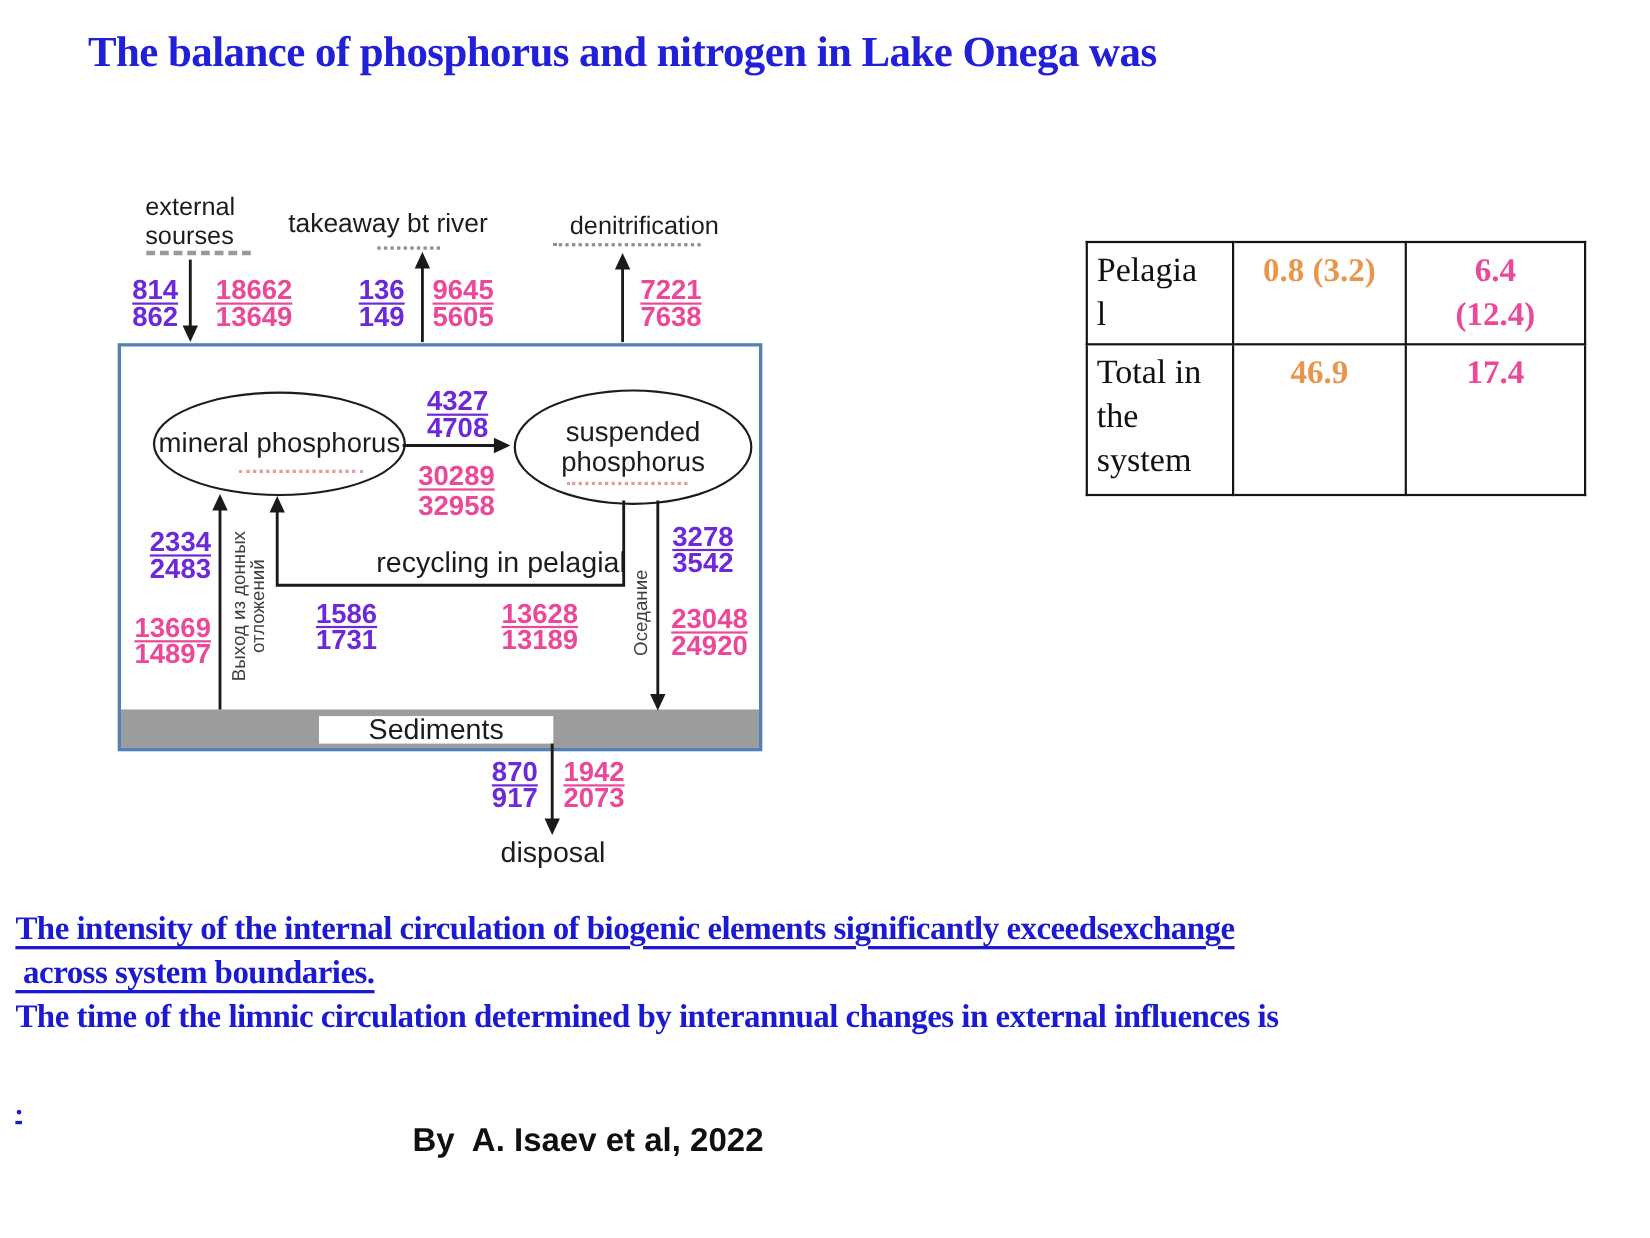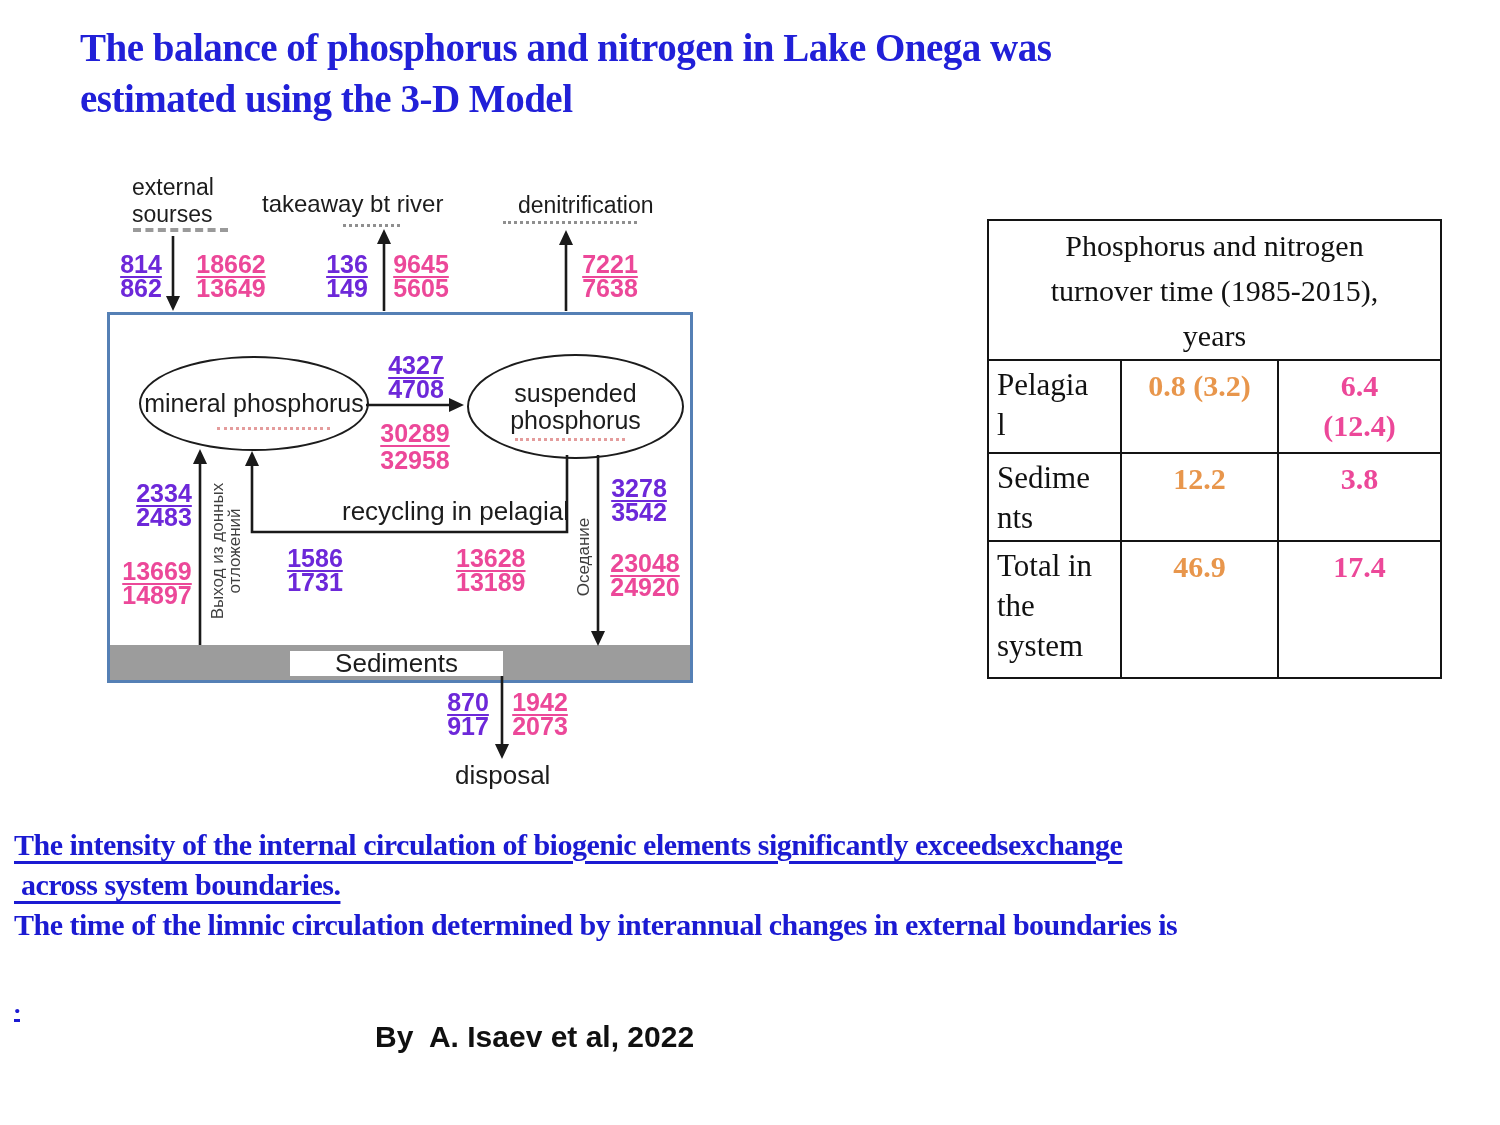--- a/index.html
+++ b/index.html
@@ -60,21 +60,21 @@
         font-weight:bold;font-size:30px;letter-spacing:-0.5px;white-space:pre;}
   .note.u{text-decoration:underline;text-decoration-thickness:3px;text-underline-offset:6px;}
   .credit{position:absolute;left:375px;top:1020px;color:#101010;font-weight:bold;
           font-size:30px;white-space:pre;}
 </style>
 </head>
 <body>
 
 <div class="slide">
 
-  <div class="title"><span>The balance of phosphorus and nitrogen in Lake Onega was</span><br><span>estimated using the 3-D Model</span></div>
+  <div class="title"><span>The balance of phosphorus and nitrogen in Lake Onega was</span><br></div>
 
   <div>
 
     <div class="dlabel pre" style="left:132px;top:174px;font-size:23px;line-height:27px;">external
 sourses</div>
     <div class="remn dash" style="left:133px;top:228px;width:95px;"></div>
 
     <div class="dlabel" style="left:262px;top:190px;font-size:24px;">takeaway bt river</div>
     <div class="remn dots" style="left:343px;top:224px;width:57px;"></div>
 
@@ -204,47 +204,36 @@
     </svg>
   </div>
 
   <table class="ttable">
     <colgroup>
         <col style="width:133px">
         <col style="width:157px">
         <col style="width:163px">
       </colgroup>
     <tbody>
-      <tr>
-        <td class="hdr" colspan="3">Phosphorus and nitrogen
-turnover time (1985-2015),
-years</td>
-      </tr>
       <tr style="height:93px;">
         <td class="lbl">Pelagia
 l</td>
         <td class="val orange">0.8 (3.2)</td>
         <td class="val purple">6.4
 (12.4)</td>
-      </tr>
-      <tr style="height:88px;">
-        <td class="lbl">Sedime
-nts</td>
-        <td class="val orange">12.2</td>
-        <td class="val purple">3.8</td>
       </tr>
       <tr style="height:137px;">
         <td class="lbl">Total in
 the
 system</td>
         <td class="val orange">46.9</td>
         <td class="val purple">17.4</td>
       </tr>
     </tbody>
   </table>
 
   <div class="note u" style="top:868px;"> across system boundaries.</div>
   <div class="note u" style="top:828px;">The intensity of the internal circulation of biogenic elements significantly exceedsexchange</div>
-  <div class="note" style="top:908px;">The time of the limnic circulation determined by interannual changes in external boundaries is</div>
+  <div class="note" style="top:908px;">The time of the limnic circulation determined by interannual changes in external influences is</div>
   <div class="note u" style="top:990px;font-size:26px;">.</div>
 
   <div class="credit">By  A. Isaev et al, 2022</div>
 </div>
 
 </body></html>

